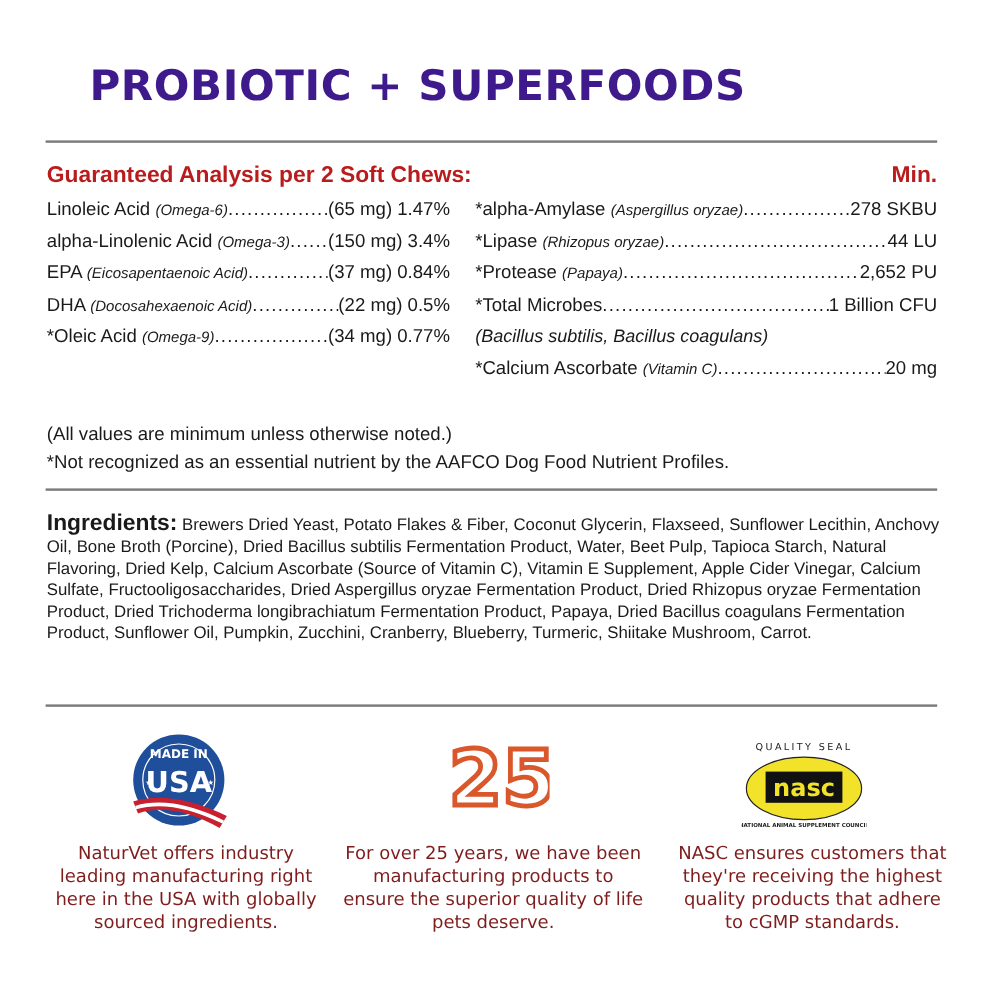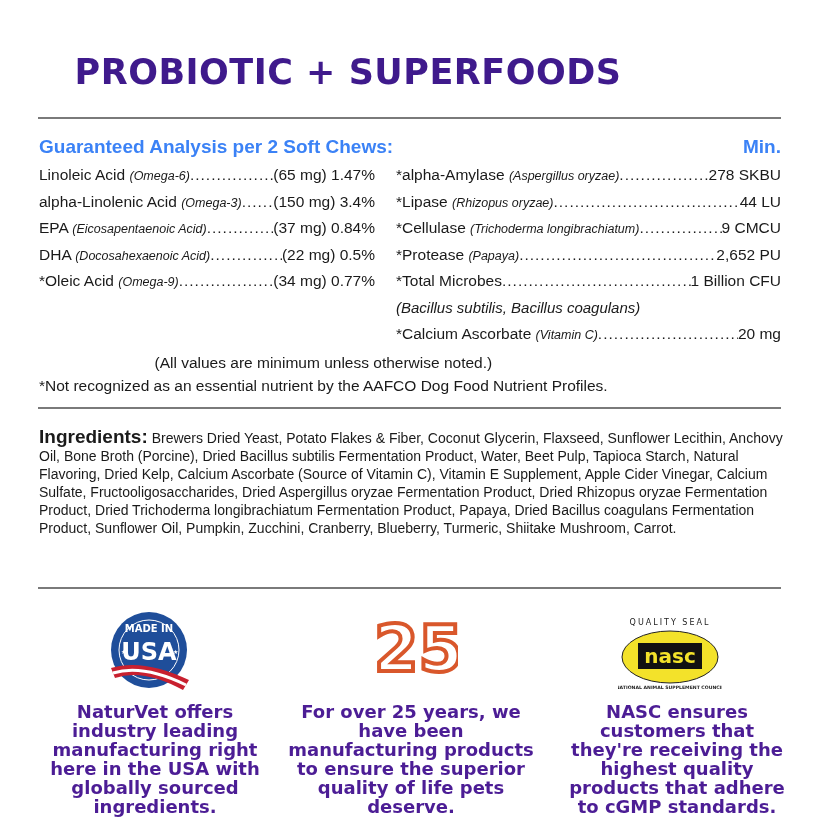--- a/index.html
+++ b/index.html
@@ -1,34 +1,34 @@
 <!DOCTYPE html>
 <html><head>
 <meta charset="utf-8">
 <style>
   html, body { margin:0; padding:0; background:#ffffff; }
   body { width:823px; height:823px; position:relative; overflow:hidden; font-family:"Liberation Sans", sans-serif; color:#1a1a1a; }
   .title { position:absolute; top:52px; left:0; width:696px; text-align:center; font-family:"DejaVu Sans", sans-serif; font-weight:bold; font-size:35px; letter-spacing:0.5px; color:#3f1a8c; }
   .rule { position:absolute; left:38px; width:743px; height:2px; background:#7a7a7a; }
-  .ga-head { position:absolute; top:136px; left:39px; width:742px; font-weight:bold; font-size:19px; color:#3b82f6; }
+  .ga-head { position:absolute; top:136px; left:39px; width:742px; font-weight:bold; font-size:19px; color:#b91c1c; }
   .ga-head .min { position:absolute; right:0; top:0; }
   .col { position:absolute; top:166px; }
   .col.left { left:39px; width:336px; }
   .col.right { left:396px; width:385px; }
   .row { display:flex; align-items:baseline; height:26.5px; font-size:15.5px; white-space:nowrap; overflow:hidden; }
   .row .name { flex:0 0 auto; }
   .row i { font-size:12.5px; }
   .row .dots { flex:1 1 auto; overflow:hidden; letter-spacing:1px; }
   .row .dots::after { content:"........................................................................................................................"; }
   .row .val { flex:0 0 auto; }
   .row.sub { font-size:15px; font-style:italic; }
-  .notes { position:absolute; top:352px; left:39px; font-size:15.5px; line-height:22.5px;text-align:center; }
+  .notes { position:absolute; top:352px; left:39px; font-size:15.5px; line-height:22.5px; }
   .ingredients { position:absolute; top:428px; left:39px; width:745px; font-size:14px; line-height:18px; }
   .ingredients b { font-size:19px; }
-  .badge { position:absolute; text-align:center; font-family:"DejaVu Sans", sans-serif; font-size:18px; line-height:19px; color:#4c1d95;font-weight:bold; }
+  .badge { position:absolute; text-align:center; font-family:"DejaVu Sans", sans-serif; font-size:15px; line-height:19px; color:#7f1d1d; }
   .icon { position:absolute; }
 </style>
 </head>
 <body>
 
 <div class="title">PROBIOTIC + SUPERFOODS</div>
 <div class="rule" style="top:117px"></div>
 
 <div class="ga-head">
   <span>Guaranteed Analysis per 2 Soft Chews:</span>
@@ -66,25 +66,20 @@
 <div class="col right">
   <div class="row">
       <span class="name"><span>*alpha-Amylase</span> <i>(Aspergillus oryzae)</i></span>
       <span class="dots"></span>
       <span class="val">278 SKBU</span>
     </div>
   <div class="row">
       <span class="name"><span>*Lipase</span> <i>(Rhizopus oryzae)</i></span>
       <span class="dots"></span>
       <span class="val">44 LU</span>
-    </div>
-  <div class="row">
-      <span class="name"><span>*Cellulase</span> <i>(Trichoderma longibrachiatum)</i></span>
-      <span class="dots"></span>
-      <span class="val">9 CMCU</span>
     </div>
   <div class="row">
       <span class="name"><span>*Protease</span> <i>(Papaya)</i></span>
       <span class="dots"></span>
       <span class="val">2,652 PU</span>
     </div>
   <div class="row">
       <span class="name"><span>*Total Microbes</span></span>
       <span class="dots"></span>
       <span class="val">1 Billion CFU</span>

